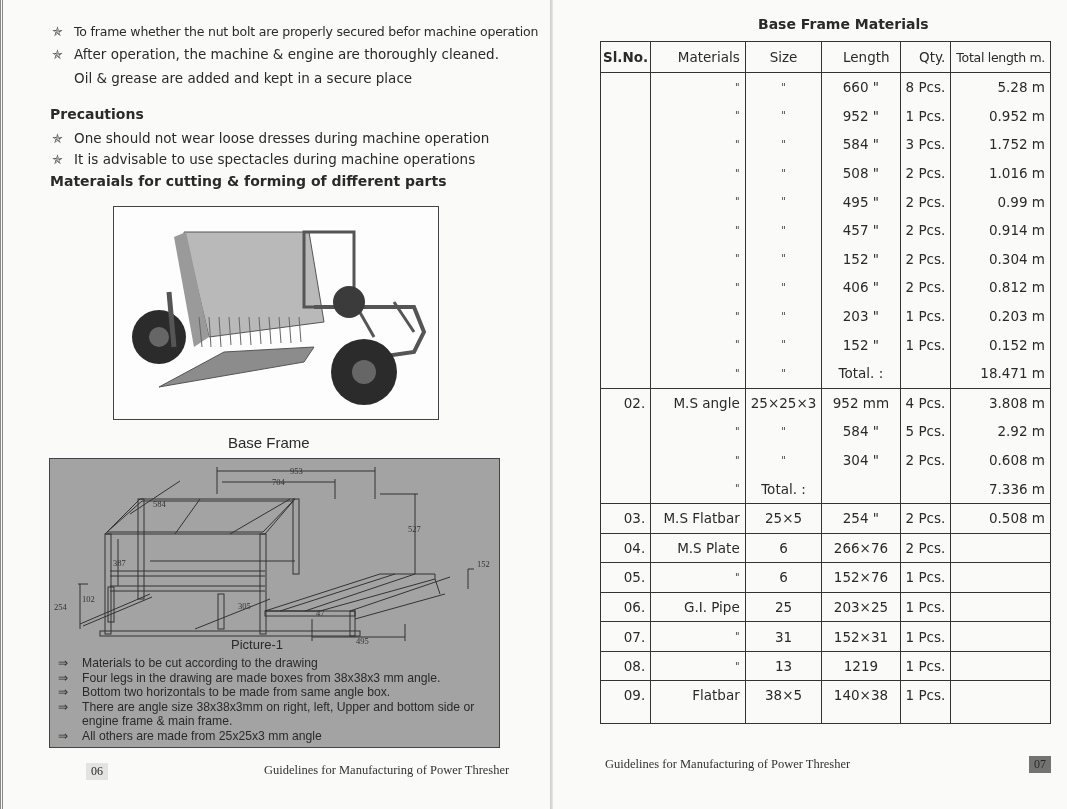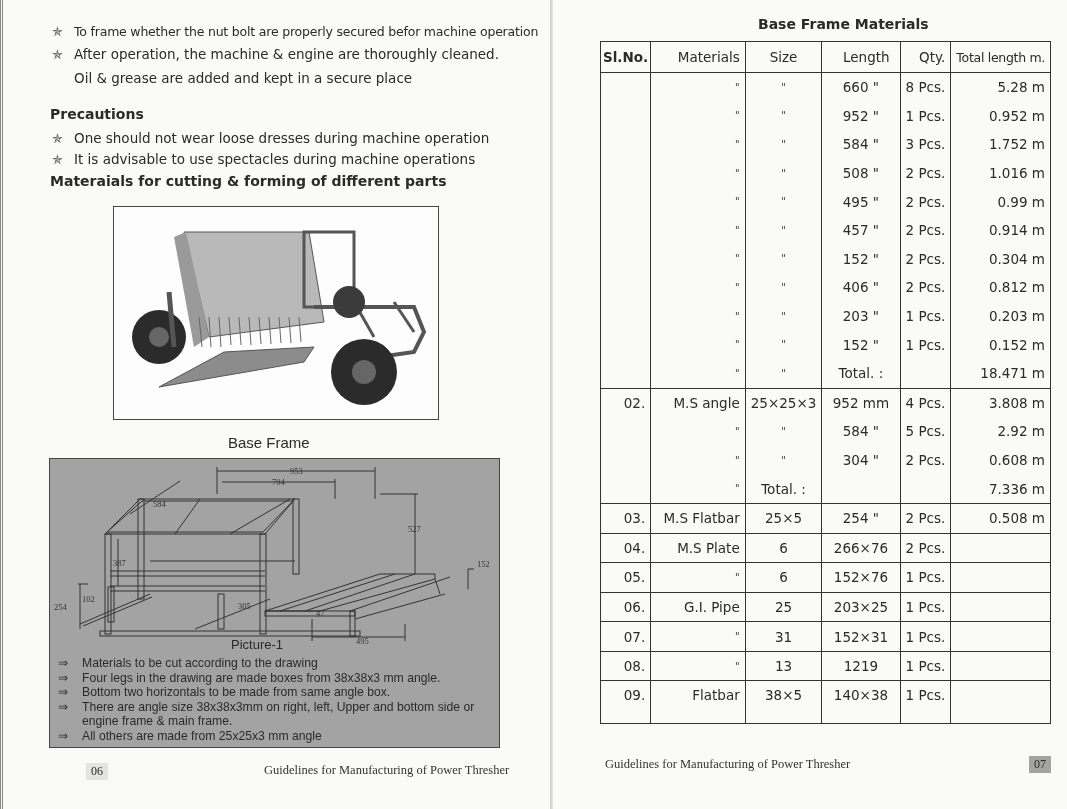--- a/index.html
+++ b/index.html
@@ -18,21 +18,21 @@
   .photo-box { position:absolute; left:113px; top:206px; width:324px; height:212px; border:1px solid #444; background:#fff; overflow:hidden; }
   .caption { position:absolute; font-family:"Liberation Sans", sans-serif; font-size:15px; }
 
   .drawing-box { position:absolute; left:49px; top:458px; width:451px; height:290px; border:1.5px solid #444; background:#a3a3a3; box-sizing:border-box; }
   .notes { position:absolute; left:8px; top:197px; font-family:"Liberation Sans", sans-serif; font-size:12.2px; line-height:14.6px; }
   .note { display:flex; gap:8px; }
   .note .arr { width:16px; color:#333; }
 
   .footer-left-num { position:absolute; left:51px; top:763px; background:#e3e3e0; padding:1px 5px; font-family:"Liberation Serif", serif; font-size:12px;margin-left:35px; }
   .footer-title { position:absolute; font-family:"Liberation Serif", serif; font-size:12.5px; color:#333; }
-  .footer-right-num { position:absolute; left:1029px; top:756px; background:#a3a3a3; padding:1px 5px; font-family:"Liberation Serif", serif; font-size:12px; }
+  .footer-right-num { position:absolute; left:1029px; top:756px; background:#737373; padding:1px 5px; font-family:"Liberation Serif", serif; font-size:12px; }
 
   .table-title { position:absolute; left:758px; top:16px; font-weight:bold; font-size:14px; }
   table.mat { position:absolute; left:600px; top:41px; border-collapse:collapse; font-size:13.5px; width:451px; }
   table.mat td, table.mat th { border-left:1.5px solid #333; border-right:1.5px solid #333; padding:0 5px; height:28.6px; font-weight:normal; white-space:nowrap; }
   table.mat th { border:1.5px solid #333; height:30px; }
   table.mat tr.sep td { border-top:1.5px solid #333; }
   table.mat tr.last td { border-bottom:1.5px solid #333; height:36px; vertical-align:top; padding-top:6px; }
   .c-sl { width:33px; text-align:right; }
   .c-sl-l { text-align:left; }
   .c-mat { width:92px; text-align:right; }

